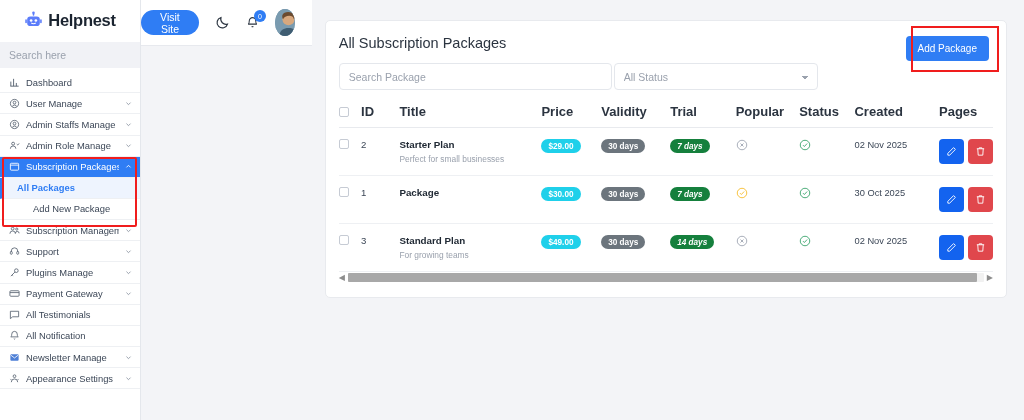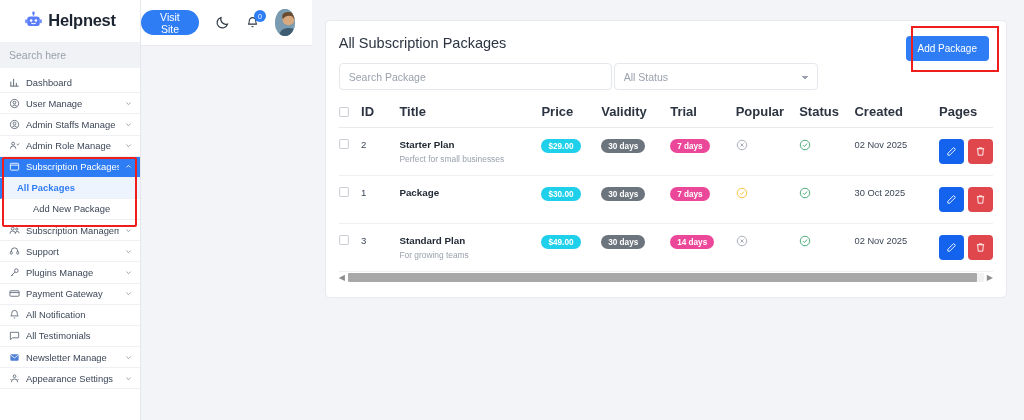--- a/index.html
+++ b/index.html
@@ -208,21 +208,21 @@
   .ttl-sub  { font-size: 8.4px; color: #9aa1ad; margin-top: 4px; }
   .pill {
     display: inline-block; border-radius: 9px;
     padding: 2.5px 7px;
     font-size: 8.2px; font-weight: bold; color: #fff;
     line-height: 1.15;
     white-space: nowrap;
   }
   .pill.price { background: #1fd0ea; }
   .pill.valid { background: #6c757d; }
-  .pill.trial { background: #ec4899; }
+  .pill.trial { background: #15803d; font-style: italic; }
   .date { font-size: 9.3px; color: #3c4757; white-space: nowrap; }
   .acts { display: flex; gap: 4px; }
   .act-btn {
     width: 25px; height: 25px; border: none; border-radius: 4px;
     display: flex; align-items: center; justify-content: center;
     cursor: pointer;
   }
   .act-edit { background: #1363ef; }
   .act-del  { background: #e0474c; }
 
@@ -364,31 +364,31 @@
             <path d="M2 10h20"></path>
           </svg>
         <span class="lbl">Payment Gateway</span>
         <svg class="caret" viewBox="0 0 24 24" fill="none" stroke="currentColor" stroke-width="3">
             <path d="M5 9l7 7 7-7"></path>
           </svg>
       </li>
 
       <li class="nav-item">
         <svg class="ico" viewBox="0 0 24 24" fill="none" stroke="currentColor" stroke-width="1.8">
+            <path d="M3 5h18v12H8l-5 4z"></path>
+          </svg>
+        <span class="lbl">All Testimonials</span>
+      </li>
+
+      <li class="nav-item">
+        <svg class="ico" viewBox="0 0 24 24" fill="none" stroke="currentColor" stroke-width="1.8">
             <path d="M6 9a6 6 0 0 1 12 0c0 5 2 6 2 6H4s2-1 2-6z"></path>
             <path d="M10.5 19a2 2 0 0 0 3 0"></path>
           </svg>
         <span class="lbl">All Notification</span>
-      </li>
-
-      <li class="nav-item">
-        <svg class="ico" viewBox="0 0 24 24" fill="none" stroke="currentColor" stroke-width="1.8">
-            <path d="M3 5h18v12H8l-5 4z"></path>
-          </svg>
-        <span class="lbl">All Testimonials</span>
       </li>
 
       <li class="nav-item">
         <svg class="ico" viewBox="0 0 24 24" fill="none" stroke="currentColor" stroke-width="1.8">
             <rect x="3" y="5" width="18" height="14" rx="2" fill="#4d7fd6" stroke="none"></rect>
             <path d="M3.5 6.5L12 13l8.5-6.5" stroke="#fff"></path>
           </svg>
         <span class="lbl">Newsletter Manage</span>
         <svg class="caret" viewBox="0 0 24 24" fill="none" stroke="currentColor" stroke-width="3">
             <path d="M5 9l7 7 7-7"></path>

